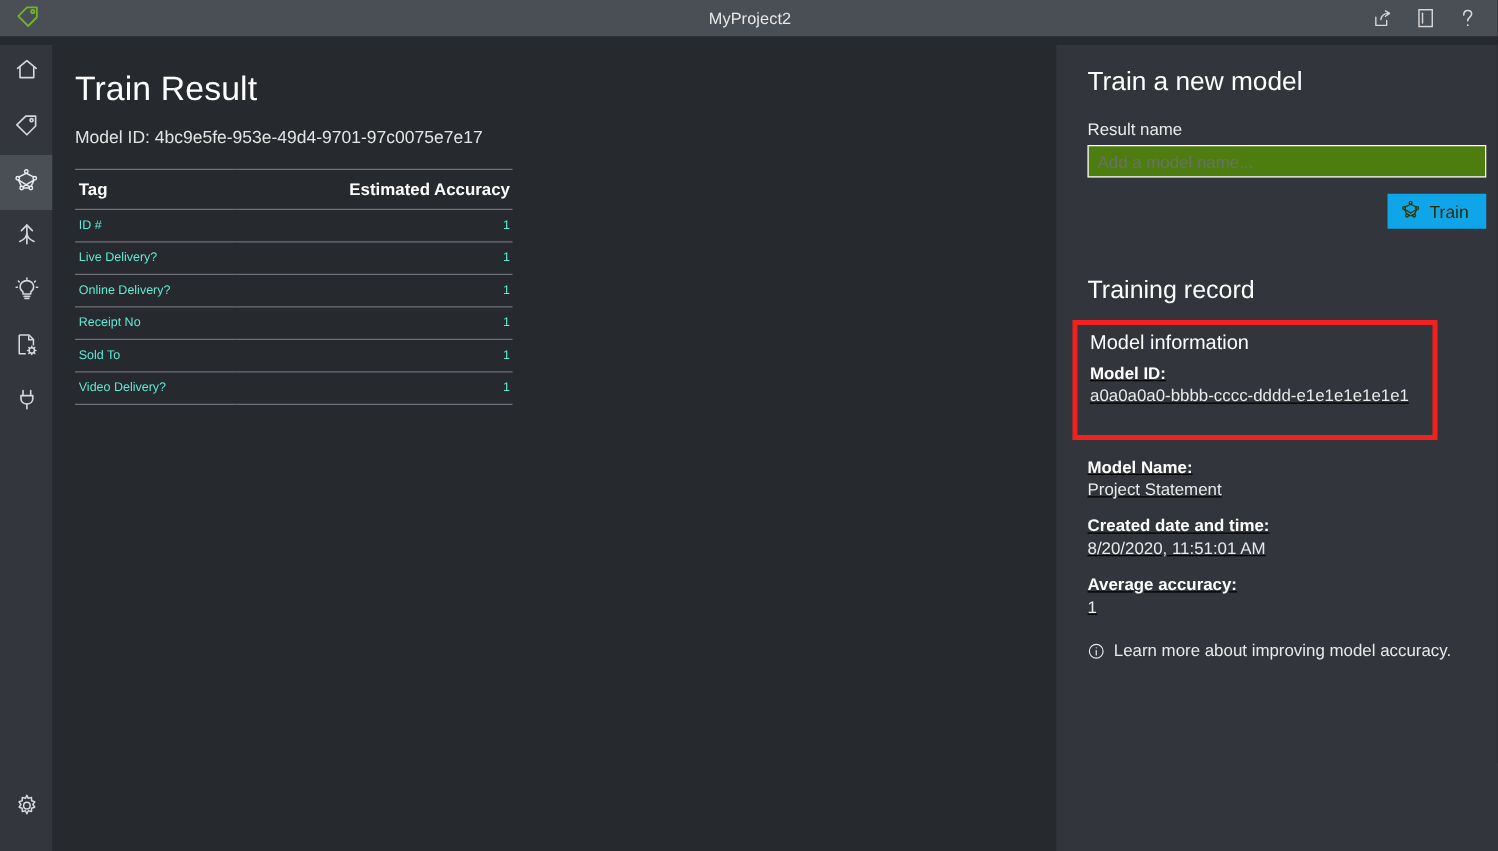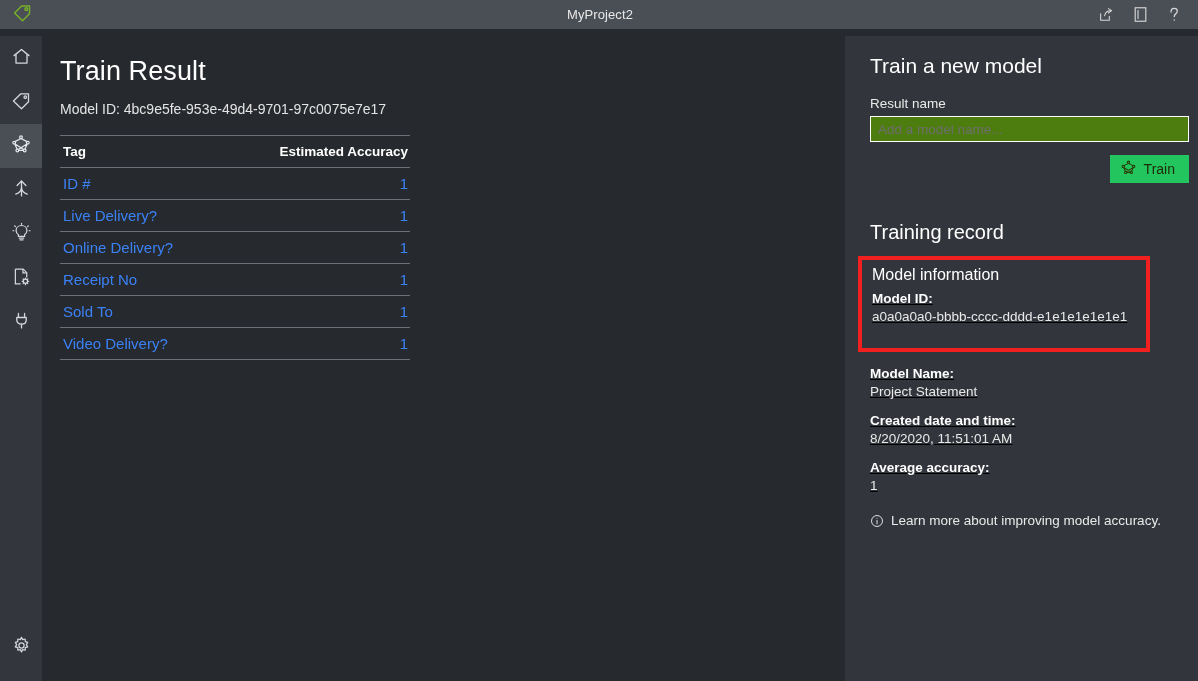--- a/index.html
+++ b/index.html
@@ -98,22 +98,22 @@
     text-align: left;
     font-size: 13.5px;
     font-weight: bold;
     color: #ffffff;
     padding: 8px 2px 8px 3px;
     border-top: 1px solid #6d7076;
     border-bottom: 1px solid #6d7076;
   }
   .result-table th.acc { text-align: right; padding-right: 2px; }
   .result-table td {
-    font-size: 15px;
-    color: #3b82f6;
+    font-size: 10px;
+    color: #5eead4;
     padding: 7px 2px 7px 3px;
     border-bottom: 1px solid #6d7076;
   }
   .result-table td.acc { text-align: right; padding-right: 2px; }
 
   
   .side {
     position: absolute;
     left: 845px; top: 36px;
     width: 353px; height: 645px;
@@ -146,21 +146,21 @@
   }
   .text-input::placeholder { color: #6e6e6e; }
 
   .train-row {
     width: 319px;
     display: flex;
     justify-content: flex-end;
     margin-top: 13px;
   }
   .train-btn {
-    background: #22c55e;
+    background: #0ea5e9;
     border: none;
     color: #1f2a05;
     font-family: "Liberation Sans", sans-serif;
     font-size: 14px;
     height: 28px;
     padding: 0 14px 0 10px;
     display: flex;
     align-items: center;
     gap: 7px;
     cursor: pointer;

